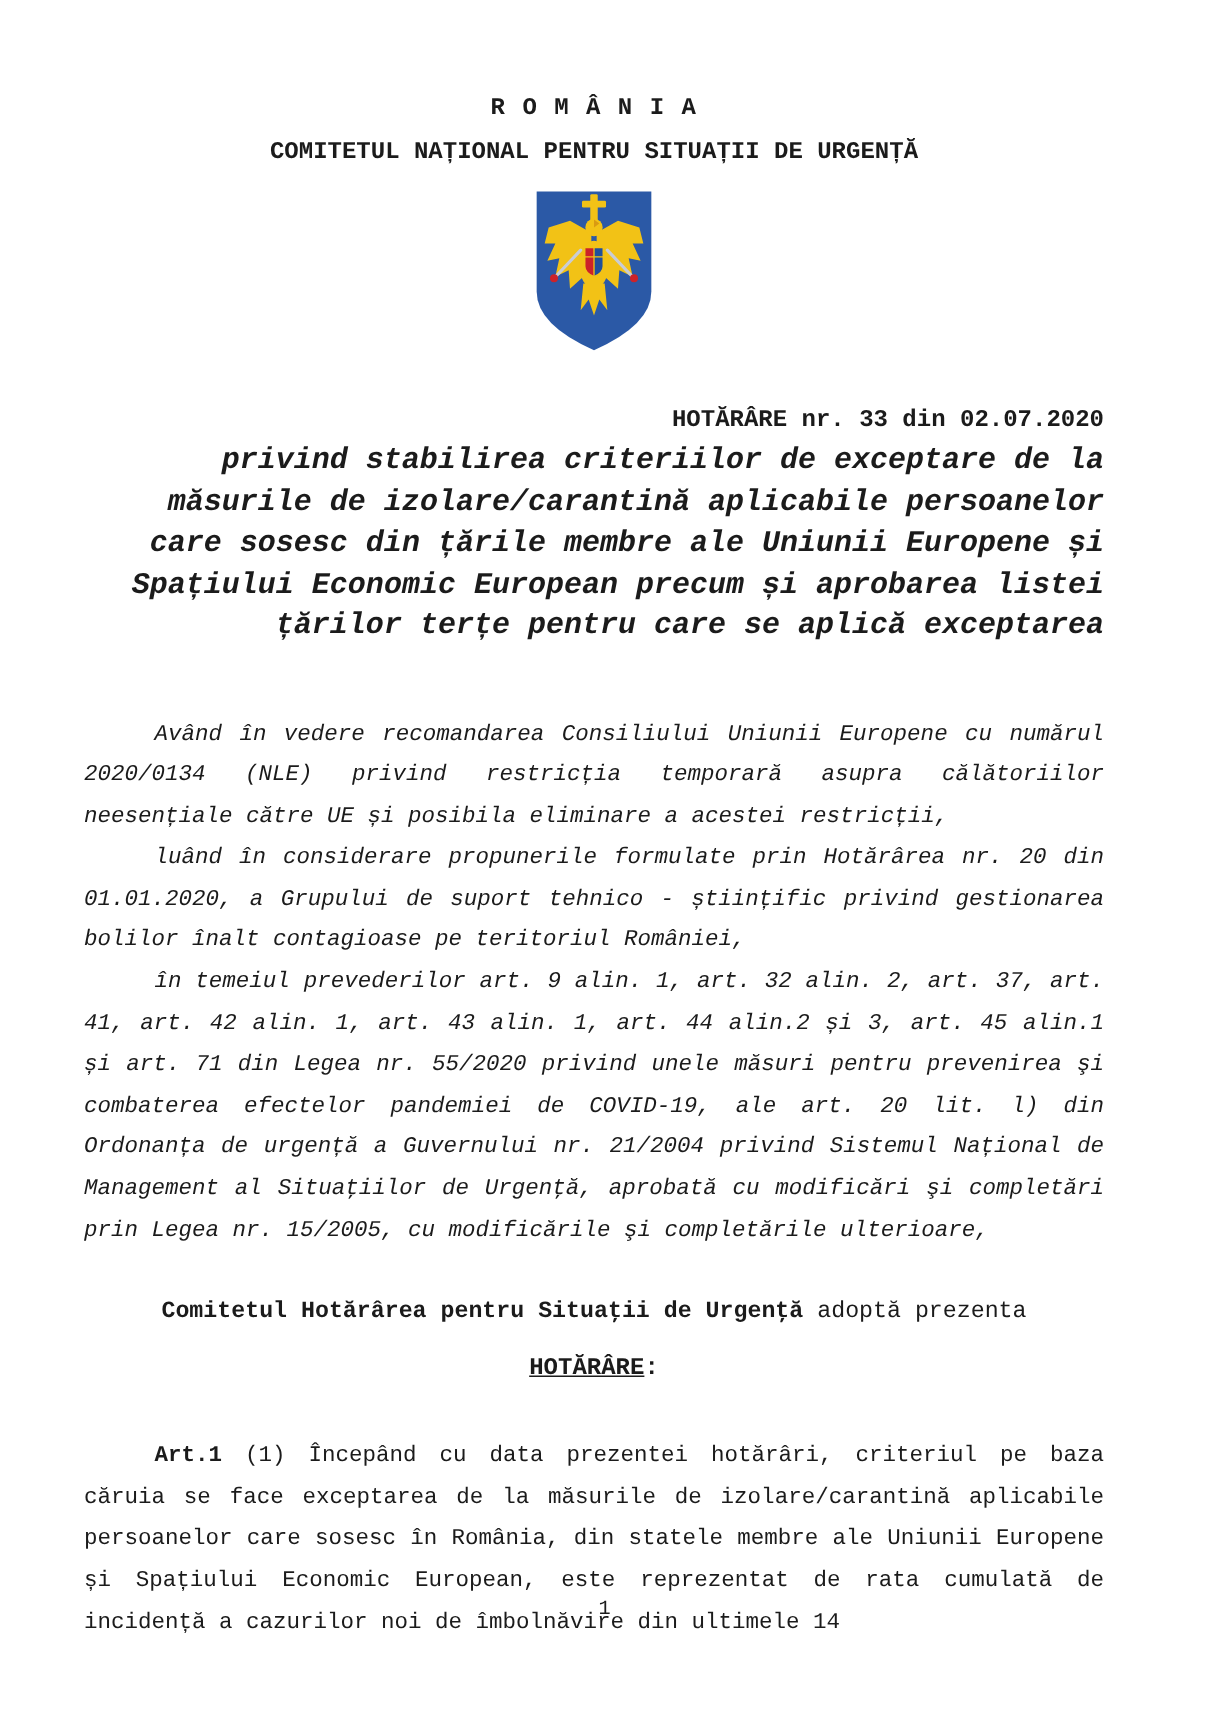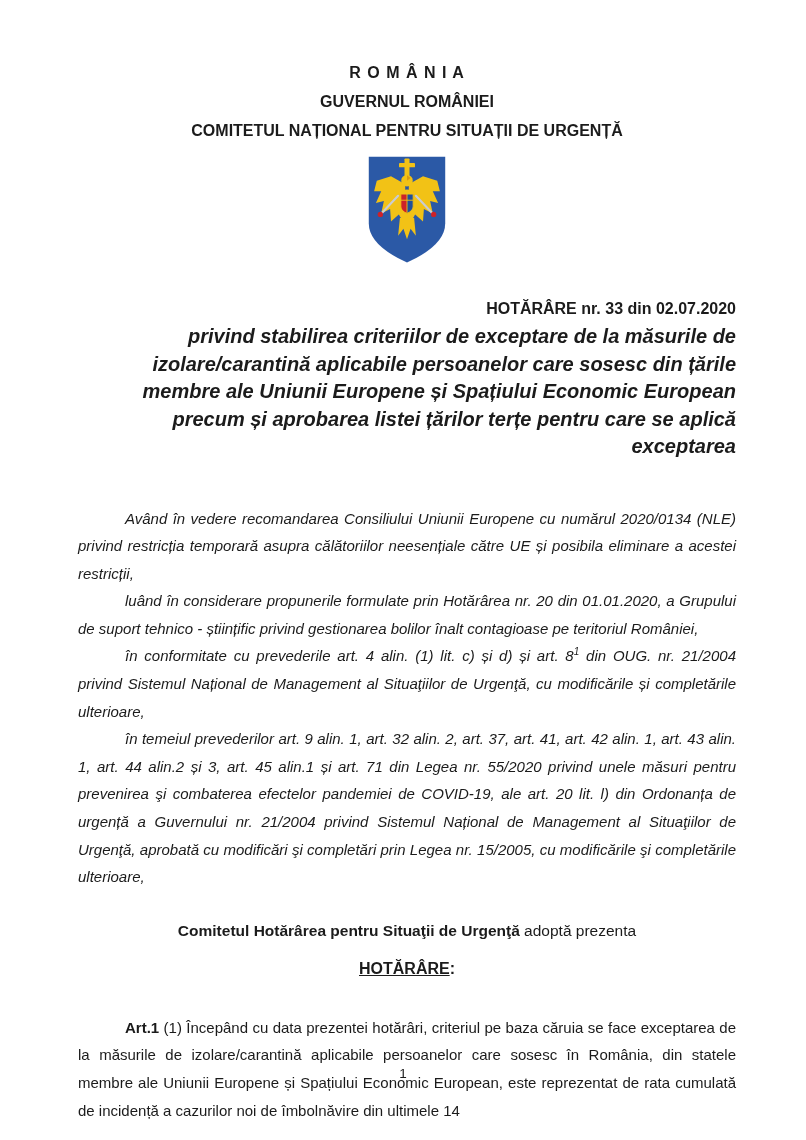--- a/index.html
+++ b/index.html
@@ -3,23 +3,23 @@
 <meta charset="utf-8">
 <style>
   html, body { margin: 0; padding: 0; background: #ffffff; }
   .page {
     position: relative;
     width: 806px;
     height: 1140px;
     margin: 0 auto;
     background: #ffffff;
     box-sizing: border-box;
-    padding: 58px 70px 0 78px;
+    padding: 58px 70px 0 56px;
     overflow: hidden;
-    font-family: Liberation Sans, sans-serif;
+    font-family: Liberation Mono, monospace;
     color: #1b1b1b;
   }
   
   .hdr-line { font-weight: bold; font-size: 16px; line-height: 29px; text-align: center; }
   .hdr-country { letter-spacing: 1px; }
   
   .coa-wrap { text-align: center; margin-top: 9px; height: 112px; }
   .coa-wrap svg { display: inline-block; }
   
   .title-block { margin-top: 29px; }
@@ -56,21 +56,20 @@
     color: #1b1b1b;
   }
 </style>
 </head>
 <body>
 
 <div class="page">
 
   <header>
     <div class="hdr-line hdr-country">R O M Â N I A</div>
-    <div class="hdr-line">GUVERNUL ROMÂNIEI</div>
     <div class="hdr-line">COMITETUL NAȚIONAL PENTRU SITUAȚII DE URGENȚĂ</div>
   </header>
 
   <div class="coa-wrap">
     <svg width="90" height="112" viewBox="0 0 100 126" aria-hidden="true">
 
       <path d="M7 3 H93 V78 Q93 103 50 122 Q7 103 7 78 Z" fill="#2b59a6"></path>
 
       <g fill="#f2c216">
         <rect x="47.2" y="5" width="5.6" height="21" rx="1"></rect>
@@ -109,21 +108,20 @@
 
   <div class="title-block">
     <div class="title-main">HOTĂRÂRE nr. 33 din 02.07.2020</div>
     <div class="title-sub">privind stabilirea criteriilor de exceptare de la măsurile de izolare/carantină aplicabile persoanelor care sosesc din țările membre ale Uniunii Europene și Spațiului Economic European precum și aprobarea listei țărilor terțe pentru care se aplică exceptarea</div>
   </div>
 
   <div class="body-block">
     <div class="preamble">
       <p>Având în vedere recomandarea Consiliului Uniunii Europene cu numărul 2020/0134 (NLE) privind restricția temporară asupra călătoriilor neesențiale către UE și posibila eliminare a acestei restricții,</p>
       <p>luând în considerare propunerile formulate prin Hotărârea nr. 20 din 01.01.2020, a Grupului de suport tehnico - științific privind gestionarea bolilor înalt contagioase pe teritoriul României,</p>
-      <p><span>în conformitate cu prevederile art. 4 alin. (1) lit. c) și d) și art. 8</span><sup>1</sup><span> din OUG. nr. 21/2004 privind Sistemul Național de Management al Situaţiilor de Urgenţă, cu modificările și completările ulterioare,</span></p>
       <p>în temeiul prevederilor art. 9 alin. 1, art. 32 alin. 2, art. 37, art. 41, art. 42 alin. 1, art. 43 alin. 1, art. 44 alin.2 și 3, art. 45 alin.1 și art. 71 din Legea nr. 55/2020 privind unele măsuri pentru prevenirea şi combaterea efectelor pandemiei de COVID-19, ale art. 20 lit. l) din Ordonanța de urgență a Guvernului nr. 21/2004 privind Sistemul Național de Management al Situaţiilor de Urgenţă, aprobată cu modificări şi completări prin Legea nr. 15/2005, cu modificările şi completările ulterioare,</p>
     </div>
 
     <p class="adopt-line"><span class="bold">Comitetul Hotărârea pentru Situaţii de Urgenţă</span><span> adoptă prezenta</span></p>
 
     <p class="decree-line"><span class="underlined">HOTĂRÂRE</span><span>:</span></p>
 
     <p class="article-par"><span class="bold">Art.1</span><span> (1) Începând cu data prezentei hotărâri, criteriul pe baza căruia se face exceptarea de la măsurile de izolare/carantină aplicabile persoanelor care sosesc în România, din statele membre ale Uniunii Europene și Spațiului Economic European, este reprezentat de rata cumulată de incidență a cazurilor noi de îmbolnăvire din ultimele 14</span></p>
   </div>
 

